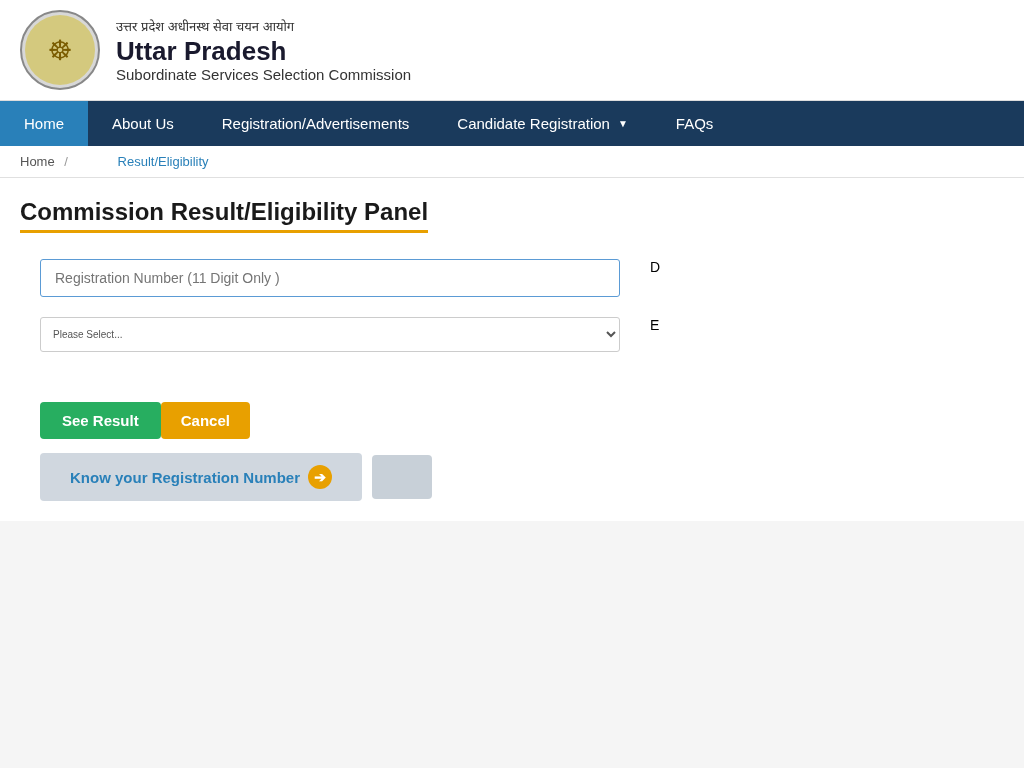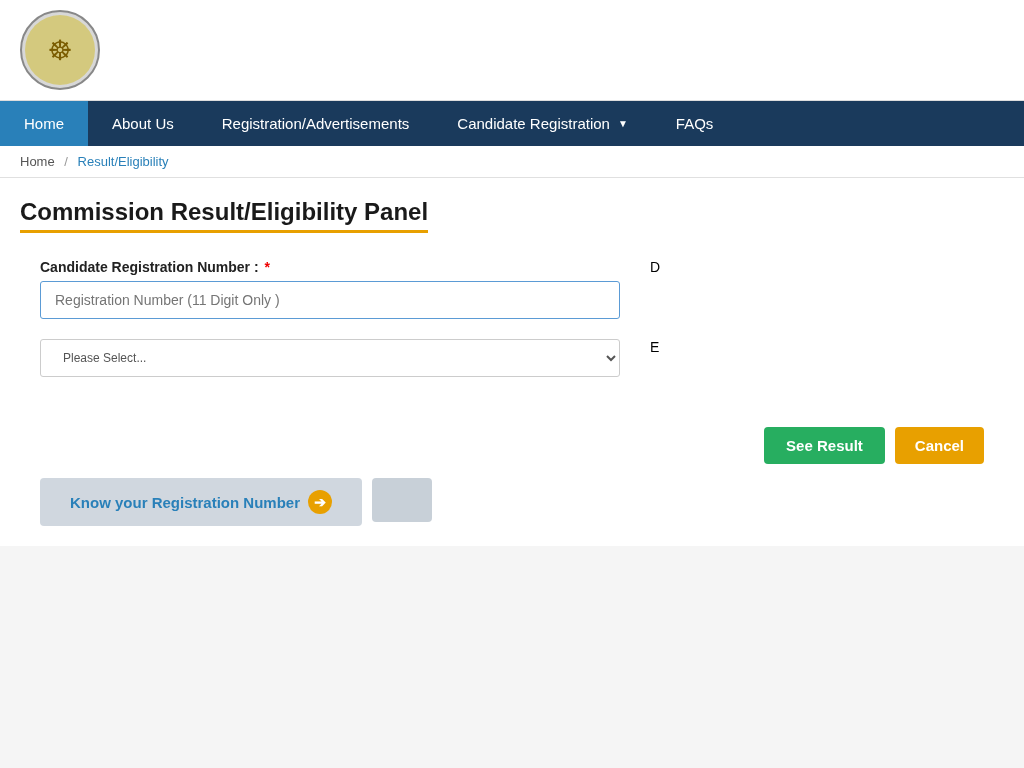--- a/index.html
+++ b/index.html
@@ -96,20 +96,21 @@
     }
     .breadcrumb-home {
       color: #555;
     }
     .breadcrumb-sep {
       color: #999;
       margin: 0 6px;
     }
     .breadcrumb-current {
       color: #2980b9;
+      margin-left: 40px;
     }
 
     
     .content {
       background: #fff;
       padding: 20px 20px 0 20px;
     }
     .page-title {
       font-size: 24px;
       font-weight: bold;
@@ -161,41 +162,41 @@
       width: 100%;
       padding: 10px 14px;
       border: 1.5px solid #5b9bd5;
       border-radius: 3px;
       font-size: 14px;
       color: #999;
       outline: none;
     }
     .form-group select {
       width: 100%;
-      padding: 10px 18px;
+      padding: 10px 8px;
       border: 1.5px solid #ccc;
       border-radius: 3px;
-      font-size: 12px;
+      font-size: 10px;
       color: #555;
       background: #fff;
       appearance: auto;
       cursor: pointer;
     }
 
     
     .form-right {
       flex: 0 0 120px;
       min-width: 80px;
     }
 
     
     .buttons-row {
       display: flex;
-      justify-content: flex-end;
-      gap: 10px;
+      justify-content: flex-start;
+      gap: 0;
       padding: 10px 20px 14px 20px;
       background: #fff;
     }
     .btn-see-result {
       background: #27ae60;
       color: #fff;
       border: none;
       padding: 10px 22px;
       font-size: 15px;
       border-radius: 4px;
@@ -209,20 +210,21 @@
       padding: 10px 20px;
       font-size: 15px;
       border-radius: 4px;
       cursor: pointer;
       font-weight: bold;
     }
 
     
     .know-reg-row {
       display: flex;
+      align-items: center;
       padding: 0 20px 20px 20px;
       background: #fff;
       gap: 10px;
     }
     .btn-know-reg {
       background: #d0d7df;
       color: #2980b9;
       border: none;
       padding: 12px 30px;
       font-size: 15px;
@@ -251,20 +253,25 @@
       border-radius: 4px;
     }
   </style>
 </head>
 <body>
 
 <div class="header">
   <div class="logo-circle">
     <div class="logo-inner"></div>
   </div>
+  <div class="header-text">
+    <div class="header-hindi">उत्तर प्रदेश अधीनस्थ सेवा चयन आयोग</div>
+    <div class="header-english-title">Uttar Pradesh</div>
+    <div class="header-subtitle">Subordinate Services Selection Commission</div>
+  </div>
 </div>
 
 <nav class="nav">
   <div class="nav-item active">
     <span>Home</span>
   </div>
   <div class="nav-item">
     <span>About Us</span>
   </div>
   <div class="nav-item">
@@ -287,24 +294,20 @@
 
 <div class="content">
   <div class="page-title">Commission Result/Eligibility Panel</div>
 
   
 
   
   <div class="form-area">
     <div class="form-row">
       <div class="form-group">
-        <label>
-          <span>Candidate Registration Number :</span>
-          <span class="required">*</span>
-        </label>
         <input type="text" placeholder="Registration Number (11 Digit Only )" style="">
       </div>
       <div class="form-right">
         <label>D</label>
       </div>
     </div>
 
     <div class="form-row">
       <div class="form-group">
         <select>

